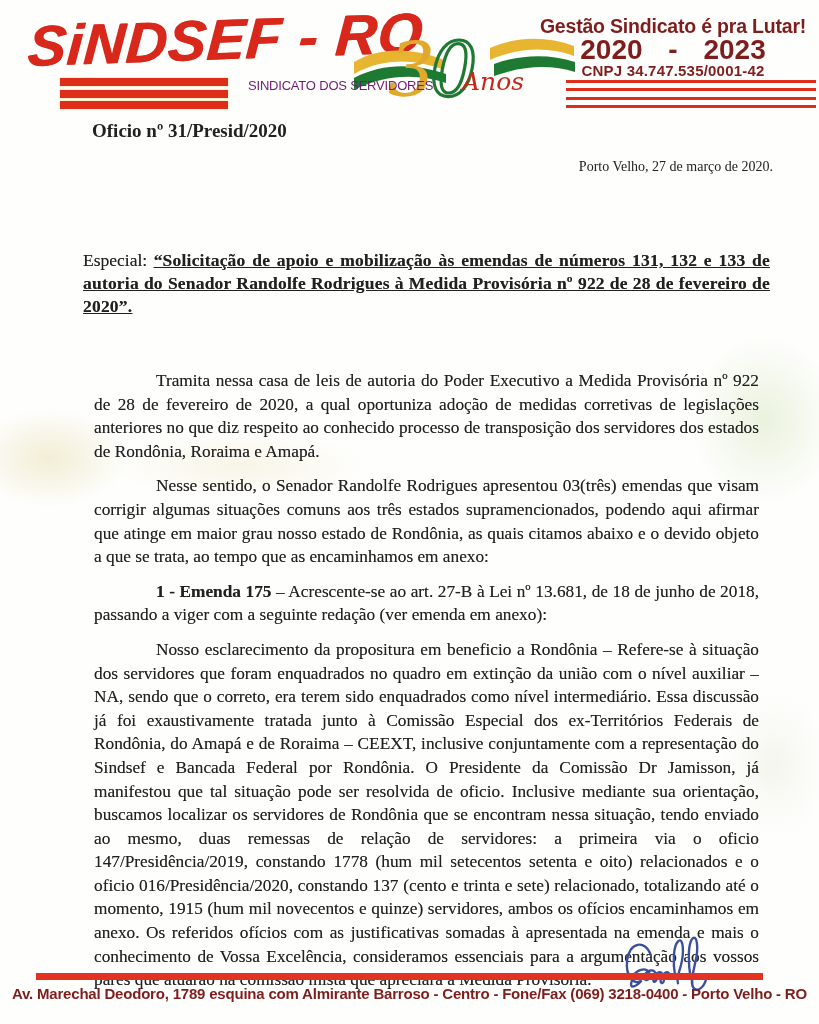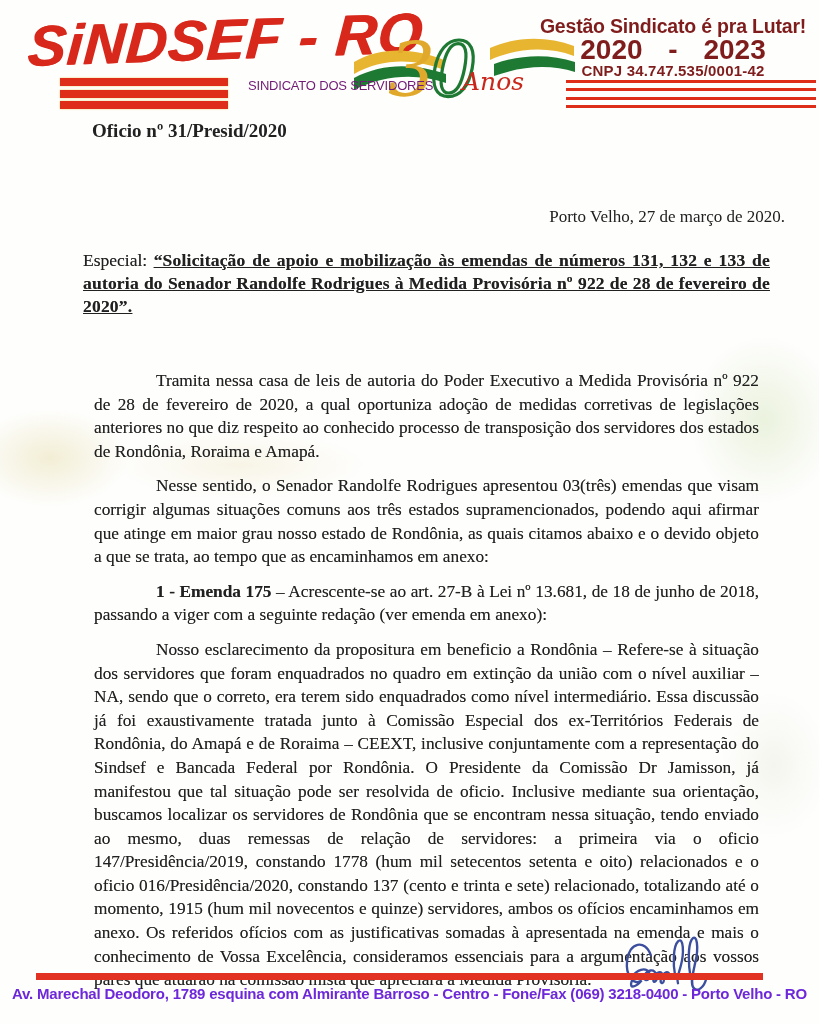--- a/index.html
+++ b/index.html
@@ -42,40 +42,40 @@
   .orgname{
     position:absolute;left:248px;top:0;
     font-family:"Liberation Sans",sans-serif;font-weight:normal;color:#701a75;
     font-size:13px;line-height:15.5px;letter-spacing:-0.2px;white-space:nowrap;
   }
   .thinlines{position:absolute;left:566px;right:3px;top:2px;}
   .thinlines .tl{height:2.6px;background:#de2e1a;margin-bottom:5.9px;}
 
   
   .ref{position:absolute;left:92px;top:120px;font-size:19px;font-weight:bold;}
-  .dateline{position:absolute;right:34px;top:159px;font-size:17px;margin-top:48px;}
+  .dateline{position:absolute;right:46px;top:159px;font-size:14px;}
   .subject{
     position:absolute;left:83px;right:49px;top:249px;
     font-size:17.5px;line-height:23px;text-align:justify;
     text-shadow:0 0 .5px rgba(40,40,40,.55);
   }
   .subject b{letter-spacing:.2px;text-decoration:underline;}
   .bodytext{
     position:absolute;left:83px;right:49px;top:358px;
     font-size:17.3px;line-height:23.6px;text-align:justify;
     text-shadow:0 0 .5px rgba(40,40,40,.5);
   }
   .bodytext p{margin:11px;text-indent:62px;}
 
   .signature{position:absolute;left:618px;top:928px;}
   .footer-line{position:absolute;left:36px;top:973px;width:727px;height:7px;background:#e23222;}
   .footer-text{
     position:absolute;left:0;right:0;top:985px;text-align:center;
     font-family:"Liberation Sans",sans-serif;font-weight:bold;
-    font-size:15px;letter-spacing:-0.2px;color:#6d28d9;white-space:nowrap;
+    font-size:15px;letter-spacing:-0.2px;color:#7f1d1d;white-space:nowrap;
   }
 </style>
 </head>
 <body>
 
 <div class="page">
 
   <div class="smudge sm1"></div>
   <div class="smudge sm2"></div>
   <div class="smudge sm3"></div>

